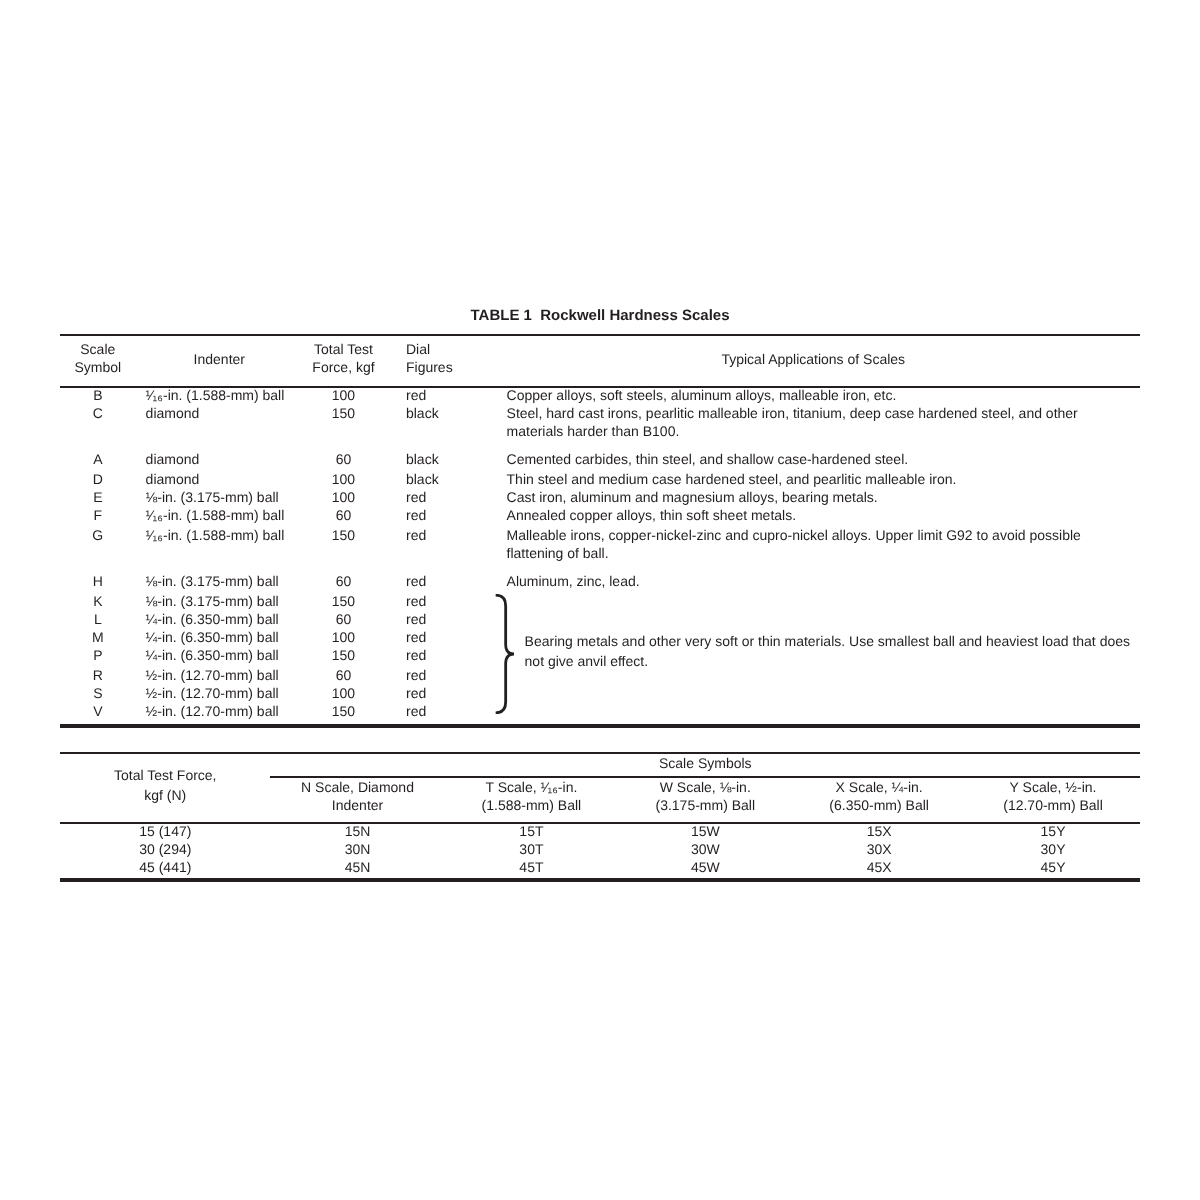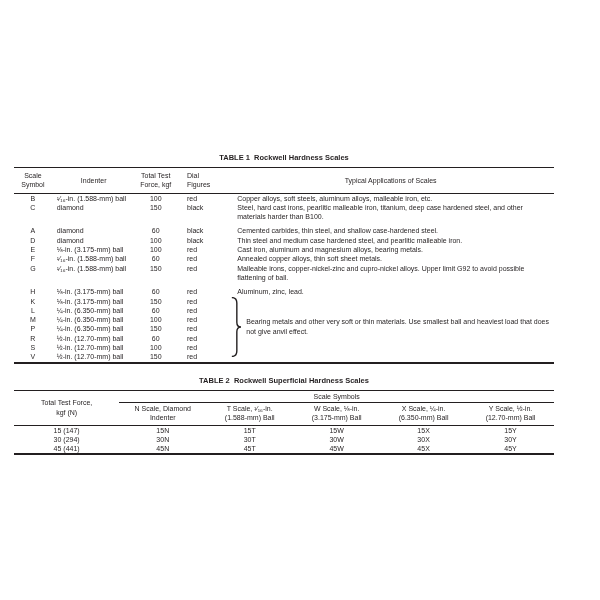--- a/index.html
+++ b/index.html
@@ -2,21 +2,21 @@
 <html><head>
 <meta charset="utf-8">
 <style>
   html,body{margin:0;padding:0;}
   body{
     width:600px;height:600px;background:#ffffff;overflow:hidden;
     font-family:"Liberation Sans","DejaVu Sans",sans-serif;color:#231f20;
     -webkit-font-smoothing:antialiased;
   }
   .page{position:relative;width:600px;height:600px;background:#fff;}
-  .content{position:absolute;left:14px;top:153px;width:540px;}
+  .content{position:absolute;left:30px;top:153px;width:540px;}
   .table-title{
     text-align:center;font-weight:bold;font-size:7.5px;line-height:10px;
     white-space:pre;margin:0 0 4px 0;
   }
   table.data-table{
     width:100%;border-collapse:collapse;table-layout:fixed;
     font-size:7px;line-height:9.3px;
     border-top:1.5px solid #231f20;border-bottom:2px solid #231f20;
   }
   th,td{padding:0 2px;vertical-align:top;font-weight:normal;overflow:visible;}
@@ -177,21 +177,20 @@
               <td class="col-symbol">V</td>
               <td class="col-indenter">½-in. (12.70-mm) ball</td>
               <td class="col-force">150</td>
               <td class="col-dial">red</td>
             </tr>
           </tbody>
       </table>
     </div>
 
     <div class="table-block t2">
-      <div class="table-title">TABLE 2  Rockwell Superficial Hardness Scales</div>
       <table class="data-table">
         <colgroup>
           <col style="width:19.5%">
           <col style="width:16.1%">
           <col style="width:16.1%">
           <col style="width:16.1%">
           <col style="width:16.1%">
           <col style="width:16.1%">
         </colgroup>
         <thead>

